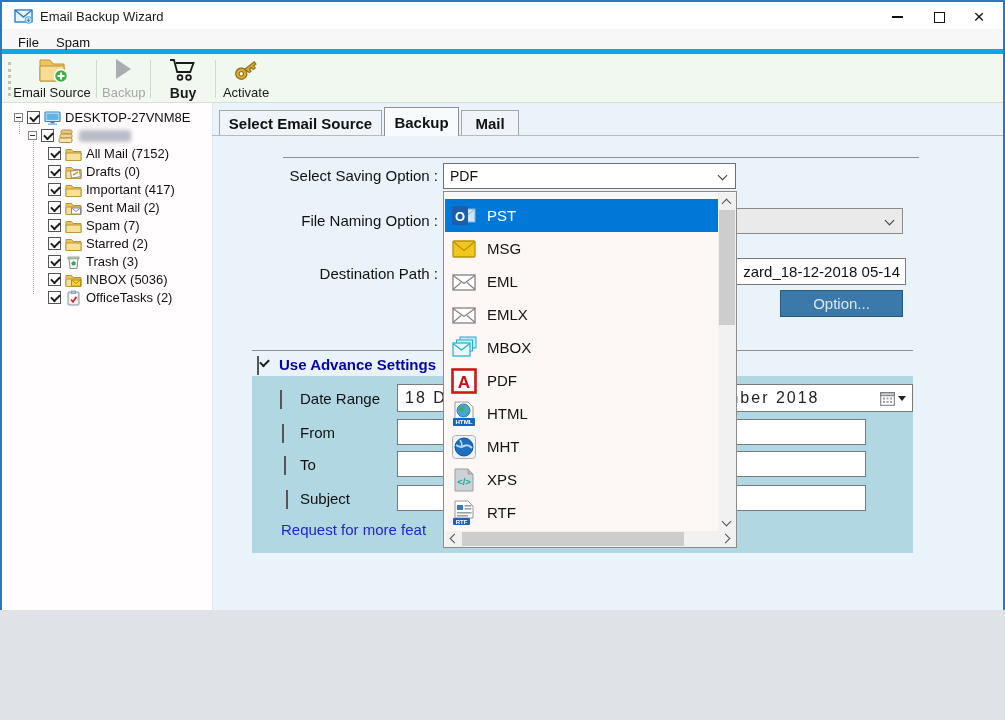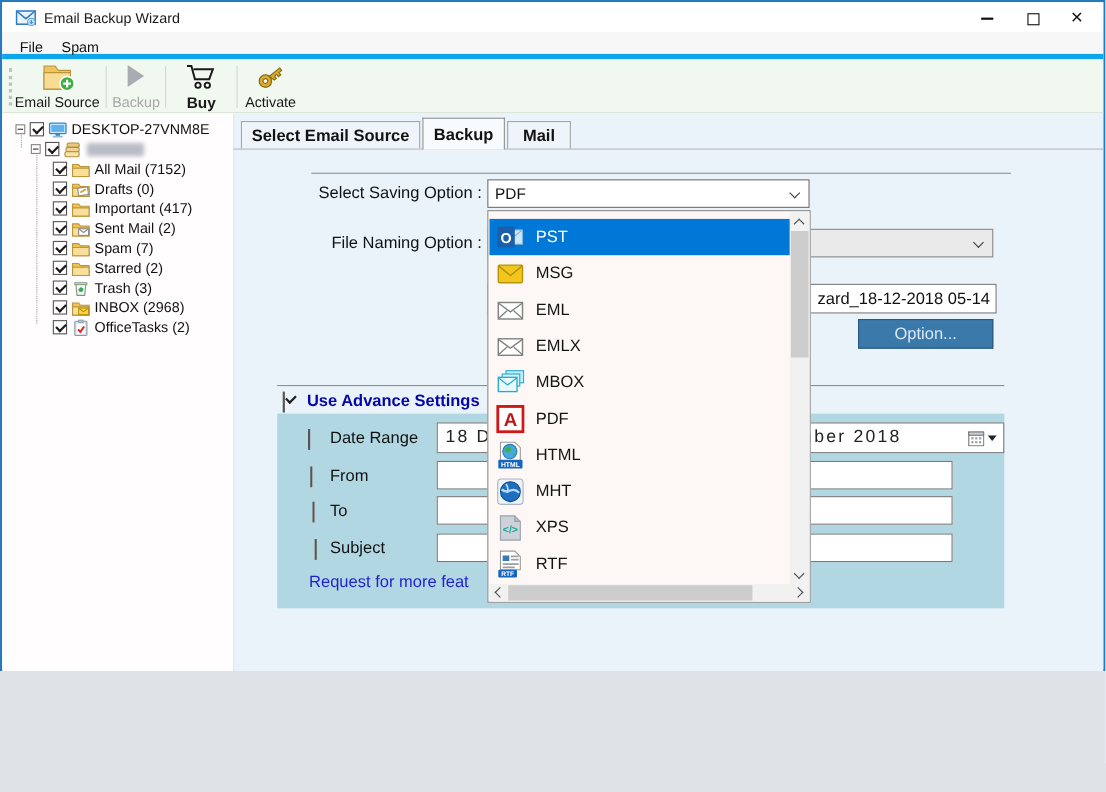--- a/index.html
+++ b/index.html
@@ -287,21 +287,21 @@
     <div class="trow" style="top:168px;left:46px">
       <span class="cb checked"></span>
       <span class="ic">
         <svg width="17" height="16" viewBox="0 0 17 16">
             <path d="M1,3.5 h5.5 l1.6,2 H16 v9 H1 z" fill="#f2c255" stroke="#b9963c"></path>
             <path d="M1,7 h15 v7.5 H1 z" fill="#fadf9b" stroke="#b9963c"></path>
             <rect x="6.5" y="8" width="9" height="6" fill="#ffd34d" stroke="#b8930a"></rect>
             <path d="M6.5,8 l4.5,3.4 L15.5,8" fill="none" stroke="#b8930a"></path>
           </svg>
       </span>
-      <span class="tlbl">INBOX (2968)</span>
+      <span class="tlbl">INBOX (5036)</span>
     </div>
 
     <div class="trow" style="top:186px;left:46px">
       <span class="cb checked"></span>
       <span class="ic">
         <svg width="17" height="16" viewBox="0 0 17 16">
             <rect x="3" y="2" width="11" height="13" rx="1" fill="#d9e2ea" stroke="#8a98a6"></rect>
             <rect x="6.5" y="1" width="4" height="2.4" fill="#b8c4d0" stroke="#8a98a6" stroke-width="0.8"></rect>
             <rect x="4.6" y="4.2" width="7.8" height="9.3" fill="#fff"></rect>
             <path d="M6,9.5 l2,2.3 3.5,-5" fill="none" stroke="#d22" stroke-width="1.8"></path>
@@ -327,20 +327,21 @@
     <span class="val">PDF</span>
     <span class="chev"></span>
   </div>
 
   <div class="abs flabel" style="top:212px">File Naming Option :</div>
   <div class="abs combo" style="left:443px;top:208px;width:460px;height:26px;background:#eaeaea;border-color:#8b8b8b">
     <span class="val"></span>
     <span class="chev"></span>
   </div>
 
+  <div class="abs flabel" style="top:265px">Destination Path :</div>
   <div class="abs field" style="left:443px;top:258px;width:463px;height:27px;line-height:25px;text-align:right;padding-right:5px">
     <span>zard_18-12-2018 05-14</span>
   </div>
   <div class="abs btn-blue" style="left:780px;top:290px;width:123px;height:27px;line-height:25px">Option...</div>
 
   
   <div class="abs sep" style="left:252px;top:350px;width:661px"></div>
   <span class="abs cb cb14 checked" style="left:257px;top:357px"></span>
   <span class="abs advtitle" style="left:279px;top:356px">Use Advance Settings</span>
 

